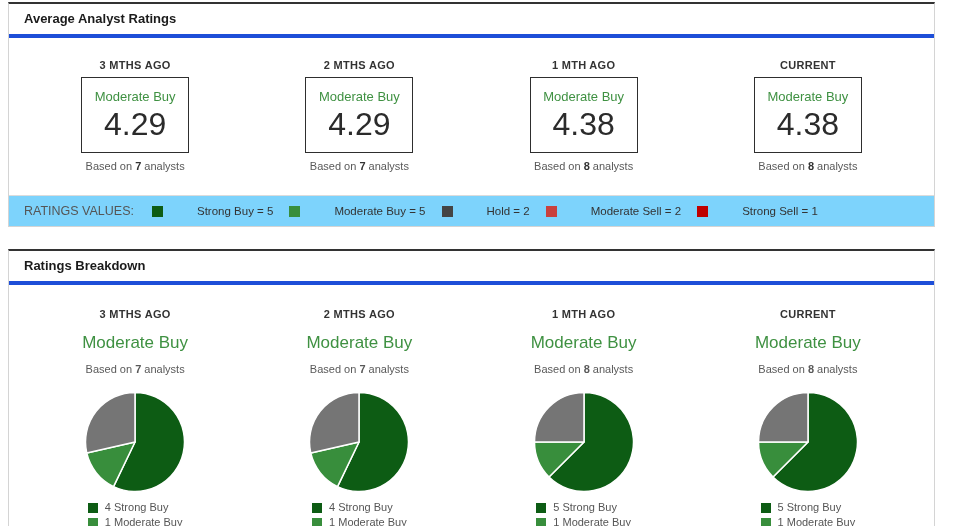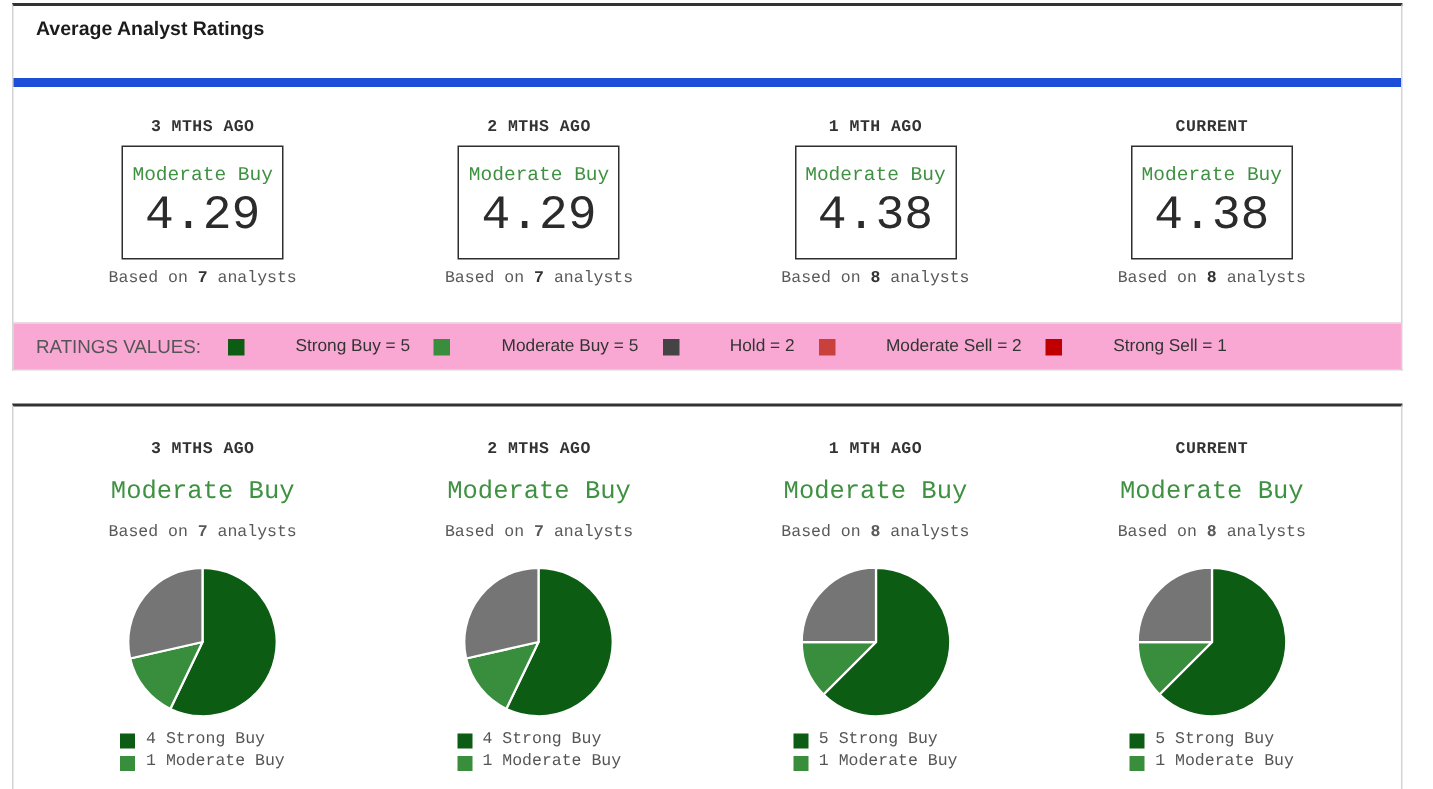--- a/index.html
+++ b/index.html
@@ -7,36 +7,36 @@
     width:955px;height:526px;overflow:hidden;background:#fff;
     font-family:"Liberation Sans","DejaVu Sans",sans-serif;
     -webkit-font-smoothing:antialiased;
   }
   .page{padding:2px 0 0 8px;}
   .panel{
     width:925px;background:#fff;
     border:1px solid #d4d4d4;border-top:2px solid #333;
   }
   .panel-title{
-    padding:7px 15px 26px;font-size:13px;font-weight:bold;color:#1b1b1b;
-    border-bottom:6px solid #1d4ed8;
+    padding:7px 15px 8px;font-size:13px;font-weight:bold;color:#1b1b1b;
+    border-bottom:4px solid #1d4ed8;
   }
   
   .avg-content{display:grid;grid-template-columns:repeat(4,1fr);padding:21px 14px 0;}
-  .col{text-align:center;font-family:Liberation Mono, monospace;}
+  .col{text-align:center;}
   .period{font-size:11px;font-weight:bold;color:#333;letter-spacing:.3px;line-height:12px;}
   .rating-box{
     width:106px;height:74px;margin:6px auto 7px;border:1px solid #2e2e2e;background:#fff;
   }
   .rating-box .rating{font-size:13px;color:#3f9142;padding-top:11px;line-height:15px;}
   .rating-box .value{font-size:32px;color:#2b2b2b;line-height:30px;margin-top:5px;}
   .based{font-size:11px;color:#595959;line-height:13px;padding-bottom:22px;}
   .based b{color:#333;}
   .ratings-bar{
-    display:flex;align-items:center;background:#f9a8d4;border-top:1px solid #dcdcdc;
+    display:flex;align-items:center;background:#7dd3fc;border-top:1px solid #dcdcdc;
     padding:8px 15px;height:14px;text-align:center;
   }
   .bar-label{font-size:12.5px;color:#555;margin-right:18px;}
   .legend-item{display:flex;align-items:center;margin-right:16px;gap:28px;}
   .sq{width:11px;height:11px;margin-right:6px;flex:none;}
   .legend-item .txt{font-size:11.5px;color:#333;}
   .gap{height:22px;}
   
   .bd-content{display:grid;grid-template-columns:repeat(4,1fr);padding:23px 14px 10px;}
   .bd-rating{font-size:17px;color:#3f9142;margin-top:13px;line-height:19px;}
@@ -132,20 +132,21 @@
       <span class="legend-item">
         <span class="sq" style="background-color: rgb(192, 0, 0);"></span>
         <span class="txt">Strong Sell = 1</span>
       </span>
     </div>
   </div>
 
   <div class="gap"></div>
 
   <div class="panel">
+    <div class="panel-title">Ratings Breakdown</div>
 
     <div class="bd-content">
 
       <div class="col">
         <div class="period">3 MTHS AGO</div>
         <div class="bd-rating">Moderate Buy</div>
         <div class="bd-based">
           <span>Based on</span>
           <b>7</b>
           <span>analysts</span>

